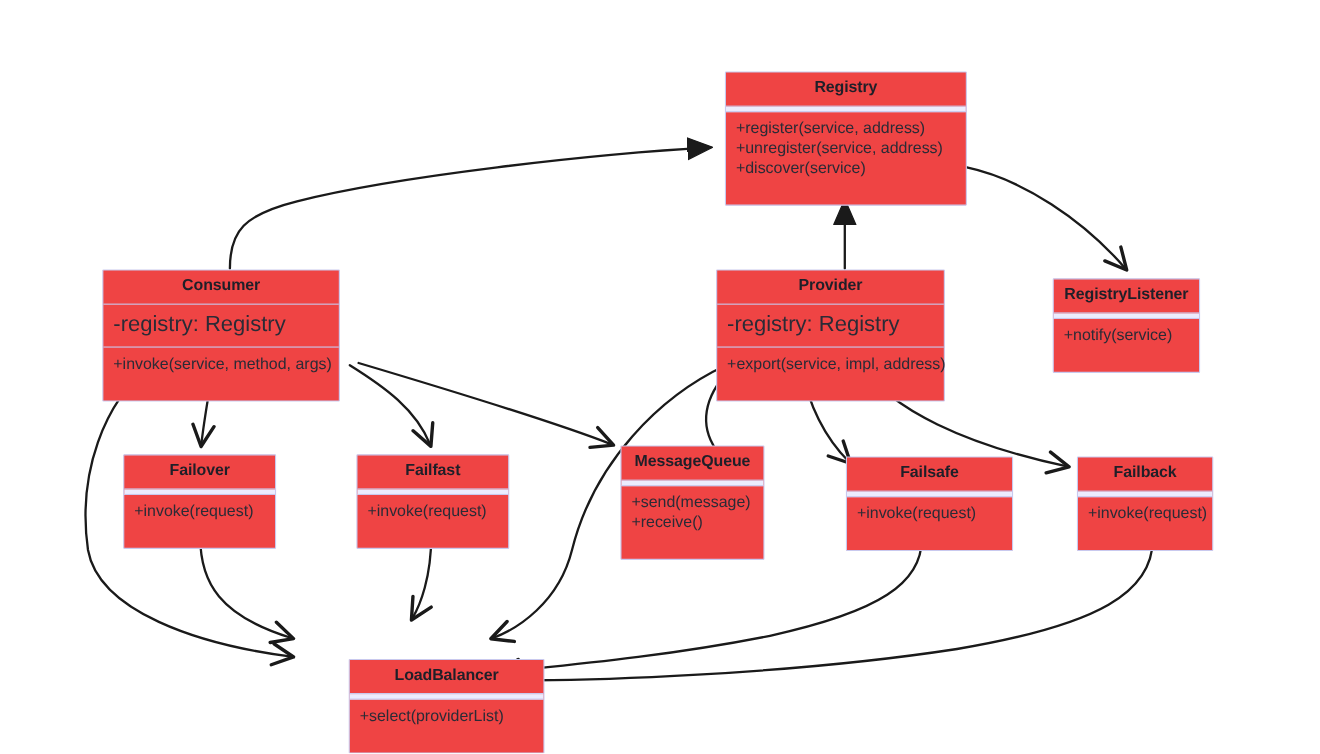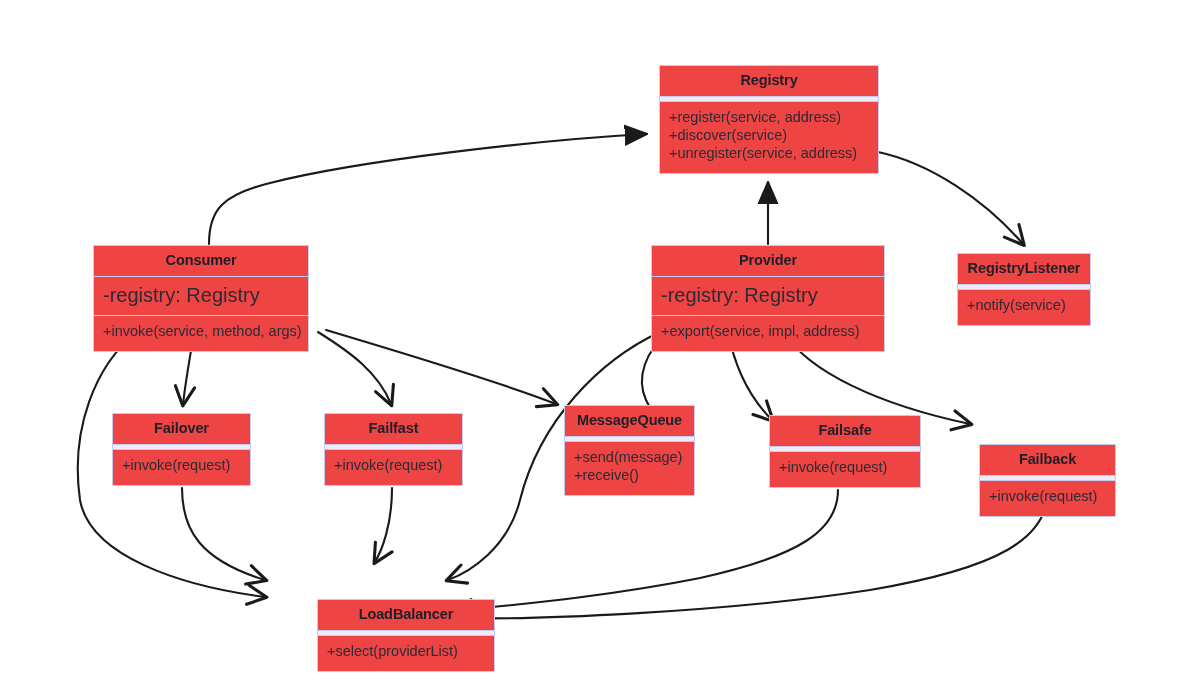--- a/index.html
+++ b/index.html
@@ -50,21 +50,21 @@
     font-size: 20px;
     color: #2b2b36;
     padding: 6px 9px 7px 9px;
     border-bottom: 1px solid #c9c9ee;
     line-height: 1.25;
     white-space: nowrap;
   }
   .node-methods {
     font-size: 14.5px;
     color: #2b2b36;
-    padding: 6px 9px 11px 9px;
+    padding: 6px 9px 24px 9px;
     line-height: 1.25;
     white-space: nowrap;
   }
   .node-methods div, .node-attrs div { white-space: nowrap; }
 </style>
 </head>
 <body>
 
 <div id="canvas">
 
@@ -110,36 +110,36 @@
 
       <path d="M 1048 490 C 1048 538 1000 568 870 590 C 720 613 530 620 455 618" marker-end="url(#arrow-open)"></path>
     </g>
   </svg>
 
   <div class="node" style="left:659px; top:65px; width:220px;">
     <div class="node-title">Registry</div>
     <div class="node-sep"></div>
     <div class="node-methods">
       <div>+register(service, address)</div>
+      <div>+unregister(service, address)</div>
       <div>+discover(service)</div>
-      <div>+unregister(service, address)</div>
     </div>
   </div>
 
   <div class="node" style="left:93px; top:245px; width:216px;">
     <div class="node-title">Consumer</div>
     <div class="node-attrs">
       <div>-registry: Registry</div>
     </div>
     <div class="node-methods">
       <div>+invoke(service, method, args)</div>
     </div>
   </div>
 
-  <div class="node" style="left:651px; top:245px; width:234px;">
+  <div class="node" style="left:651px; top:245px; width:208px;">
     <div class="node-title">Provider</div>
     <div class="node-attrs">
       <div>-registry: Registry</div>
     </div>
     <div class="node-methods">
       <div>+export(service, impl, address)</div>
     </div>
   </div>
 
   <div class="node" style="left:957px; top:253px; width:134px;">
@@ -176,21 +176,21 @@
   </div>
 
   <div class="node" style="left:769px; top:415px; width:152px;">
     <div class="node-title">Failsafe</div>
     <div class="node-sep"></div>
     <div class="node-methods">
       <div>+invoke(request)</div>
     </div>
   </div>
 
-  <div class="node" style="left:979px; top:415px; width:137px;margin-top:29px;">
+  <div class="node" style="left:979px; top:415px; width:124px;">
     <div class="node-title">Failback</div>
     <div class="node-sep"></div>
     <div class="node-methods">
       <div>+invoke(request)</div>
     </div>
   </div>
 
   <div class="node" style="left:277px; top:599px; width:178px;margin-left:40px;">
     <div class="node-title">LoadBalancer</div>
     <div class="node-sep"></div>

